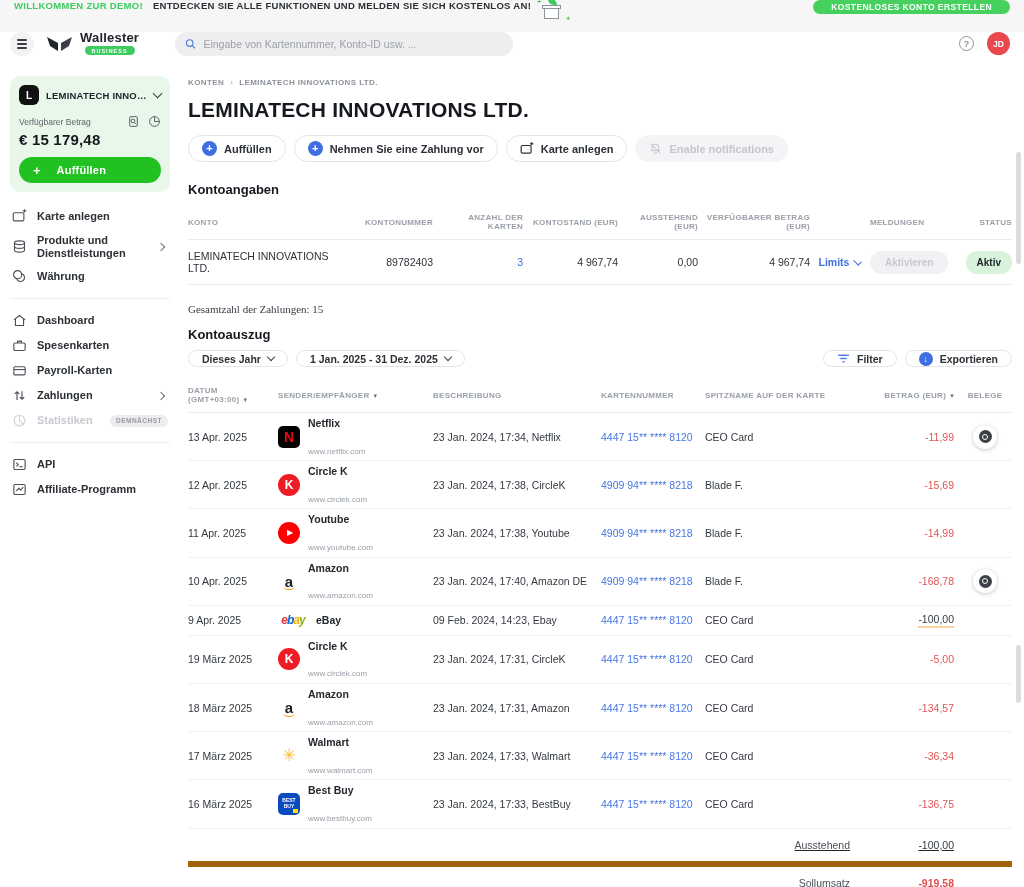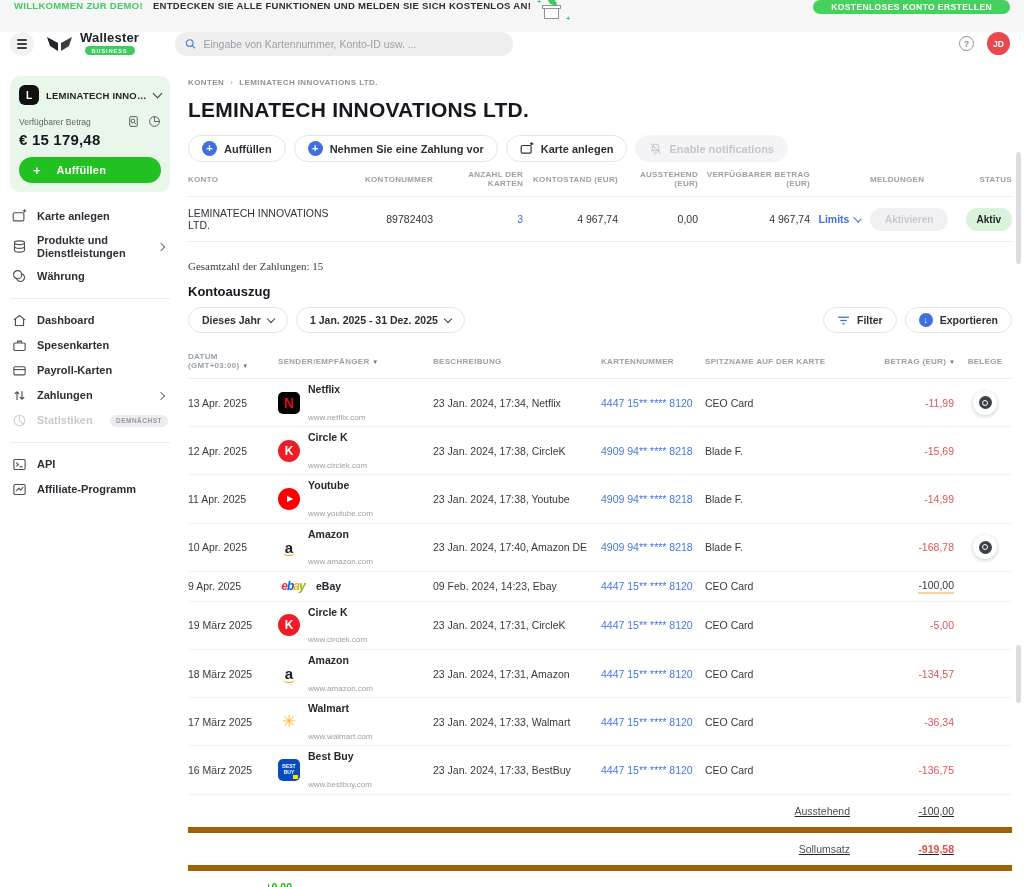--- a/index.html
+++ b/index.html
@@ -105,21 +105,21 @@
   .limits .chev { border-color:#3f6fe0; width:5px; height:5px; margin-top:-2px; }
   .pill-disabled { display:inline-block; background:#f1f1f3; color:#c6cacf; font-size:10px; font-weight:600;
     border-radius:14px; padding:6px 15px; cursor:default; }
   .pill-active { display:inline-block; background:#d8f2dc; color:#20262c; font-size:10px; font-weight:700;
     border-radius:13px; padding:6px 11px; }
 
   .total-line { font-size:11px; color:#3b4047; margin-top:18px;font-family:Liberation Serif, serif; }
 
   
   .filters { display:flex; gap:8px; align-items:center; margin:2px 0 10px; }
-  .chip.small { height:26px; font-size:10.5px; }
+  .chip.small { height:17px; font-size:10.5px; }
   .chev-d { width:6px; height:6px; border-right:1.5px solid #3a3f46; border-bottom:1.5px solid #3a3f46;
     transform:rotate(45deg); margin-top:-3px; }
   .filters .right { margin-left:auto; display:flex; gap:8px; }
   .exp-ic { width:14px; height:14px; border-radius:50%; background:#3f6fe0; color:#fff; font-size:9px;
     display:flex; align-items:center; justify-content:center; }
 
   
   .st-grid { display:grid; grid-template-columns:90px 155px 168px 104px 142px 1fr 54px; align-items:center; }
   .st-head { border-bottom:1px solid #ececee; padding:9px 0 8px; }
   .st-head div { font-size:8px; font-weight:600; color:#9aa0a8; letter-spacing:.3px; }
@@ -371,20 +371,21 @@
         <svg width="13" height="13" viewBox="0 0 24 24" fill="none" stroke="currentColor" stroke-width="2">
           <path d="M6 16 v-6 a6 6 0 0 1 12 0 v6"></path>
             <path d="M4 16 h16"></path>
             <path d="M10 19 a2 2 0 0 0 4 0"></path>
             <line x1="3" y1="3" x2="21" y2="21"></line>
         </svg>
         <span>Enable notifications</span>
       </button>
     </div>
 
+    <h2 class="sec">Kontoangaben</h2>
 
     <div class="acc-grid acc-head">
       <div>KONTO</div>
       <div>KONTONUMMER</div>
       <div>ANZAHL DER KARTEN</div>
       <div>KONTOSTAND (EUR)</div>
       <div>AUSSTEHEND (EUR)</div>
       <div>VERFÜGBARER BETRAG (EUR)</div>
       <div></div>
       <div>MELDUNGEN</div>

